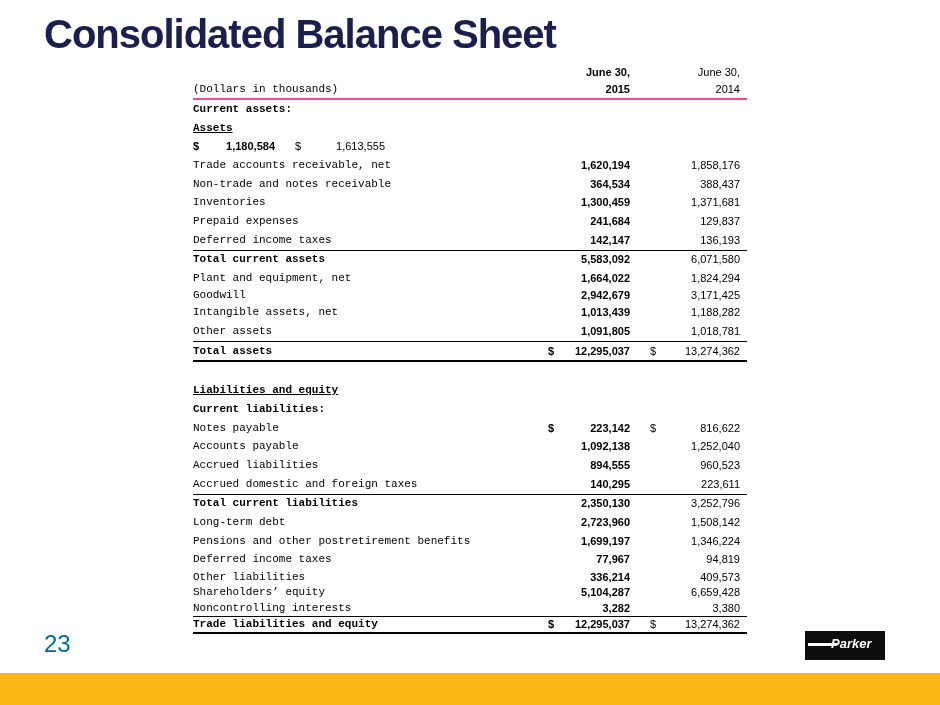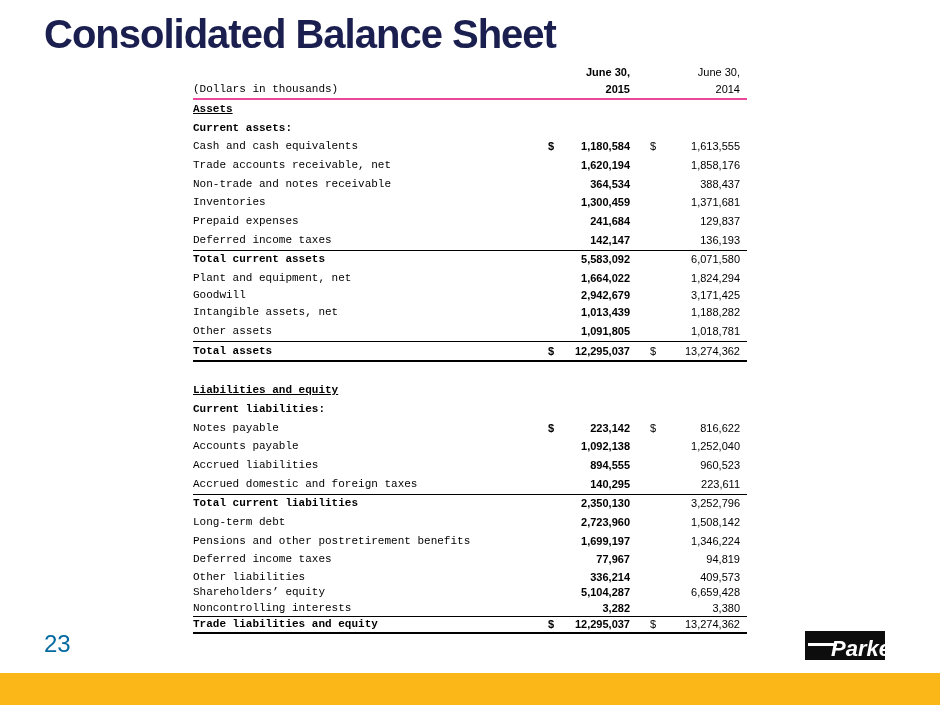--- a/index.html
+++ b/index.html
@@ -35,21 +35,21 @@
   }
   .parker-logo{
     position:absolute;left:805px;top:631px;width:80px;height:29px;
     background:#0d0d0d;
   }
   .parker-logo .logo-line{
     position:absolute;left:3px;top:12px;width:29px;height:3px;background:#ffffff;
   }
   .parker-logo .logo-text{
     position:absolute;left:26px;top:5px;
-    font-size:22px;font-weight:bold;font-style:italic;color:#ffffff;
+    font-size:13px;font-weight:bold;font-style:italic;color:#ffffff;
     letter-spacing:0;
   }
   .bottom-bar{
     position:absolute;left:0;top:673px;width:940px;height:32px;
   }
 </style>
 </head>
 <body>
 
 <div class="slide">
@@ -71,40 +71,39 @@
         <div class="c-label">(Dollars in thousands)</div>
         <div class="c-d"></div>
         <div class="c-n1 b">2015</div>
         <div class="c-gap"></div>
         <div class="c-d"></div>
         <div class="c-n2">2014</div>
         <div class="c-pad"></div>
       </div>
     </div>
     <div id="tbody">
+        <div class="row subsection">
+          <div class="c-label b">Current assets:</div>
+          <div class="c-d b"></div>
+          <div class="c-n1 b"></div>
+          <div class="c-gap"></div>
+          <div class="c-d"></div>
+          <div class="c-n2"></div>
+          <div class="c-pad"></div>
+        </div>
         <div class="row section">
           <div class="c-label b ul">Assets</div>
           <div class="c-d b"></div>
           <div class="c-n1 b"></div>
           <div class="c-gap"></div>
           <div class="c-d"></div>
           <div class="c-n2"></div>
           <div class="c-pad"></div>
         </div>
-        <div class="row subsection">
-          <div class="c-label b">Current assets:</div>
-          <div class="c-d b"></div>
-          <div class="c-n1 b"></div>
-          <div class="c-gap"></div>
-          <div class="c-d"></div>
-          <div class="c-n2"></div>
-          <div class="c-pad"></div>
-        </div>
-        <div class="row item">
-          <div class="c-label">Cash and cash equivalents</div>
+        <div class="row item">
           <div class="c-d b">$</div>
           <div class="c-n1 b">1,180,584</div>
           <div class="c-gap"></div>
           <div class="c-d">$</div>
           <div class="c-n2">1,613,555</div>
           <div class="c-pad"></div>
         </div>
         <div class="row item">
           <div class="c-label">Trade accounts receivable, net</div>
           <div class="c-d b"></div>

